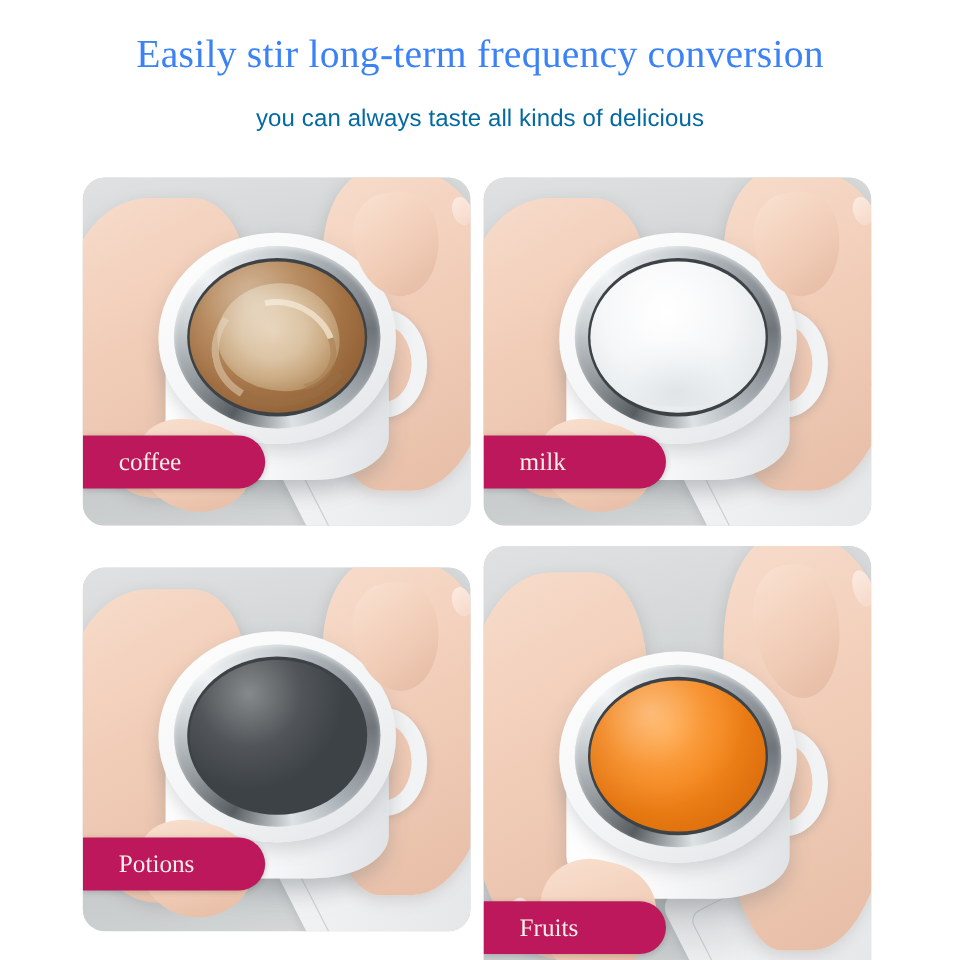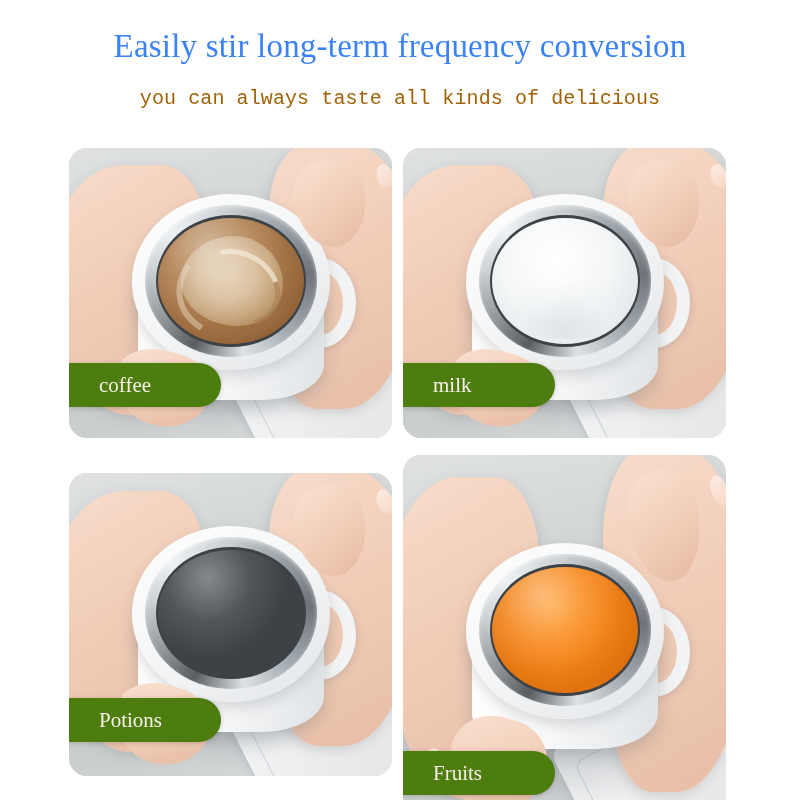--- a/index.html
+++ b/index.html
@@ -24,24 +24,24 @@
   .headline {
     font-family: "Liberation Serif", "DejaVu Serif", serif;
     font-size: 33px;
     line-height: 40px;
     color: #3b82f6;
     letter-spacing: 0.2px;
     font-weight: 400;
     white-space: nowrap;
   }
   .subhead {
-    font-family: Liberation Mono, monospace;
+    font-family: Liberation Sans, sans-serif;
     font-size: 20px;
     line-height: 26px;
-    color: #a16207;
+    color: #0369a1;
     margin-top: 20px;
     letter-spacing: 0.1px;
     white-space: nowrap;
   }
 
   
   .grid {
     position: absolute;
     left: 69px;
     top: 148px;
@@ -272,21 +272,21 @@
 
   
   .badge {
     position: absolute;
     left: 0;
     height: 44px;
     min-width: 96px;
     padding: 0 26px 0 30px;
     display: flex;
     align-items: center;
-    background: #4d7c0f;
+    background: #be185d;
     color: #f6f0e8;
     font-family: "Liberation Serif", "DejaVu Serif", serif;
     font-size: 21px;
     line-height: 1;
     border-radius: 0 22px 22px 0;
     box-shadow: 0 1px 5px rgba(0,0,0,0.20);
     white-space: nowrap;
   }
   .badge.top { bottom: 31px; }
   .badge.bottom { bottom: 34px; }

